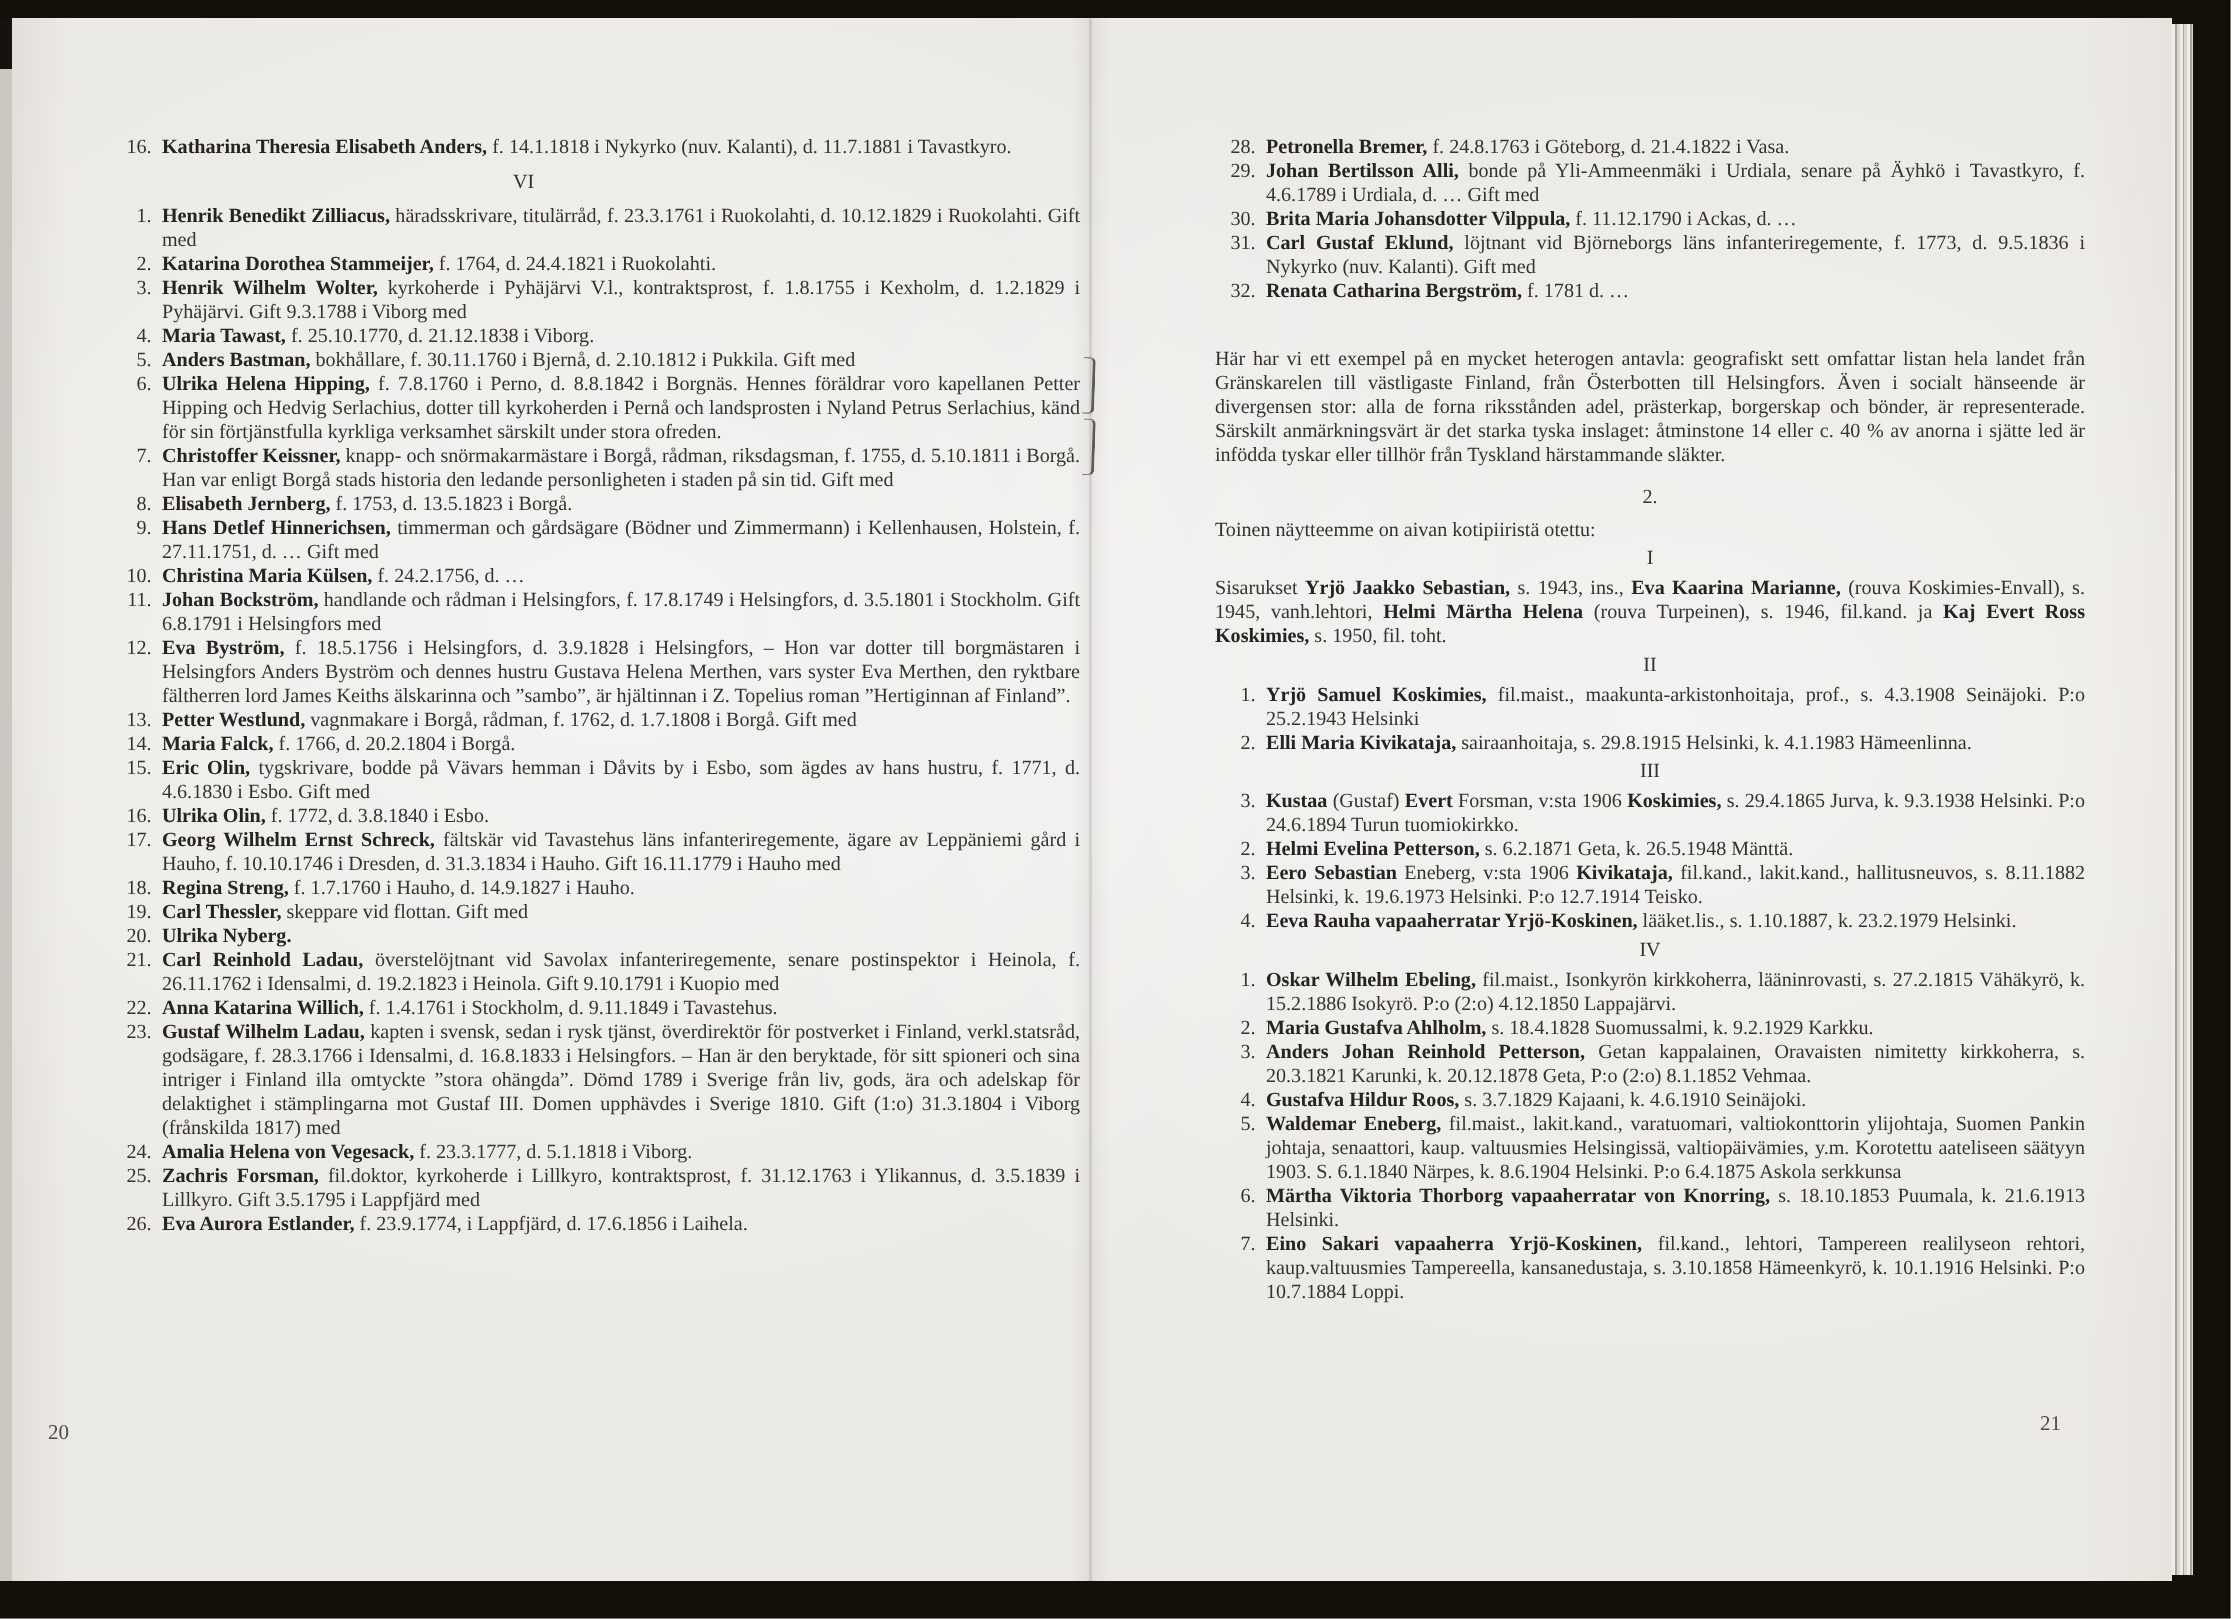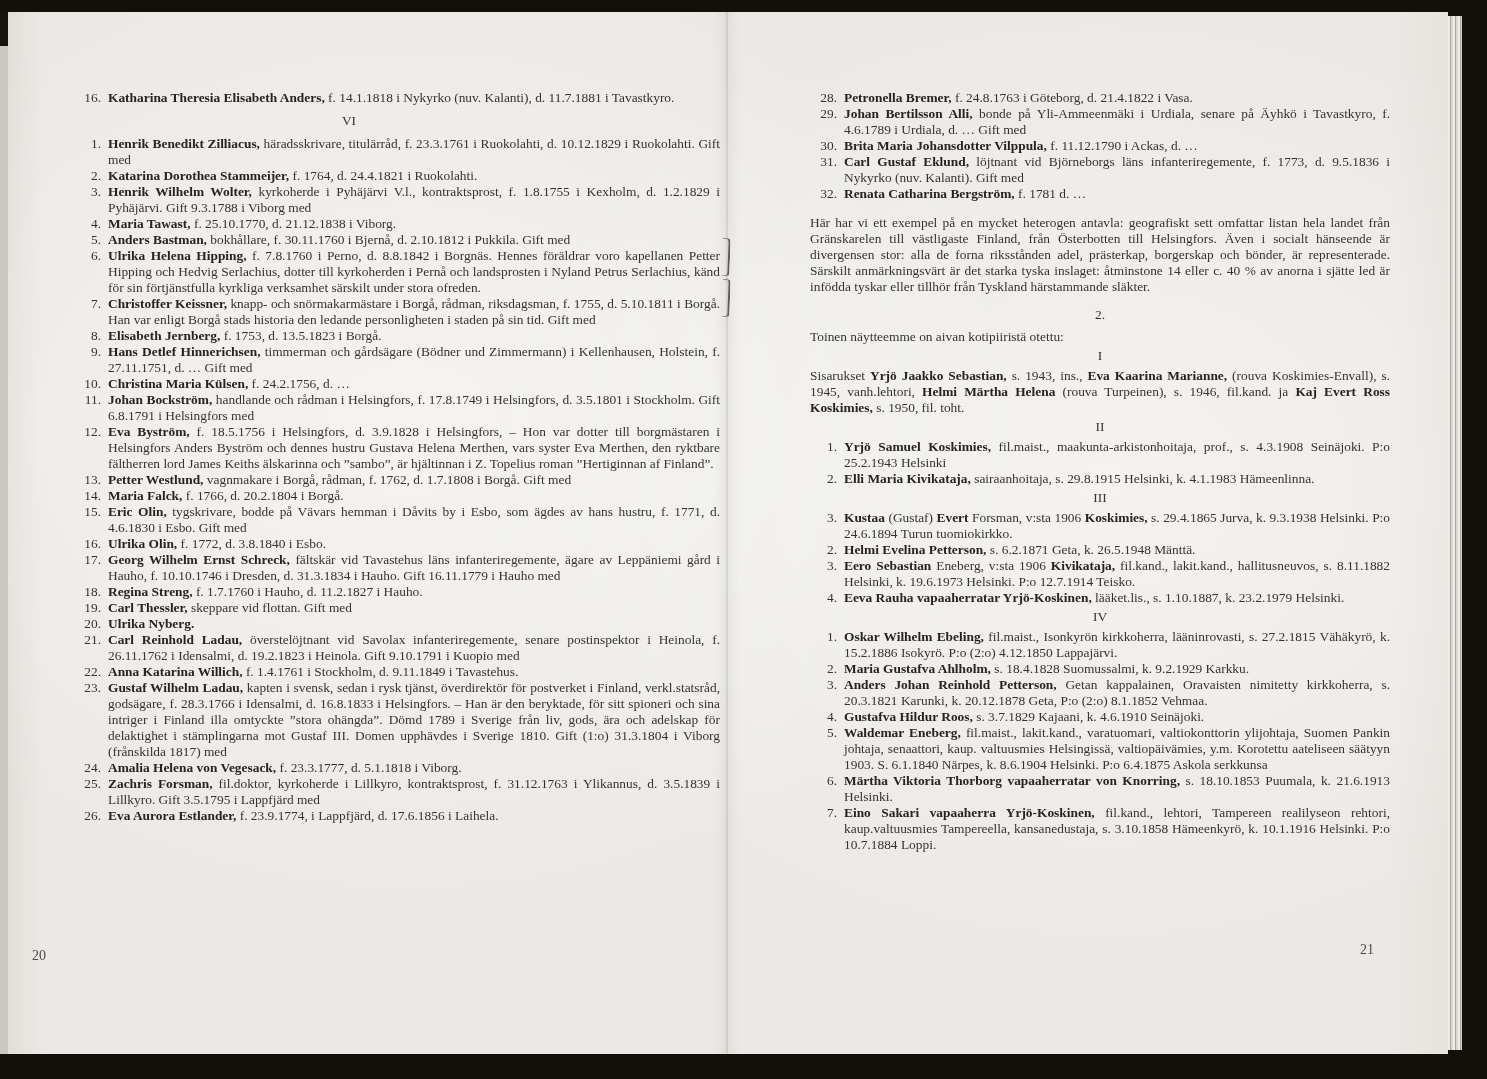--- a/index.html
+++ b/index.html
@@ -42,21 +42,21 @@
   .staple.s2{top:267px;height:36px;}
   .col{position:absolute;top:78px;font-size:13.4px;line-height:16px;}
   .col-left{left:66px;width:646px;}
   .col-right{left:802px;width:580px;}
   .gitem{display:flex;align-items:flex-start;}
   .gnum{flex:0 0 34px;text-align:right;padding-right:7px;box-sizing:border-box;}
   .gtext{flex:1;text-align:justify;}
   b{font-weight:bold;color:#262420;}
   .chead{text-align:center;margin:5px 0 6px 0;}
   .chead-vi{margin:7px 96px 7px 0;}
-  .para{text-align:justify;margin-top:13px;}
+  .para{text-align:justify;margin-top:29px;}
   .intro-line{margin:2px 0 0 0;}
   .sec-num{text-align:center;margin:12px 0 6px 0;}
   .gen-block{margin-top:2px;}
   .gen-head{text-align:center;margin:3px 0 4px 0;}
   .pno{position:absolute;font-size:14px;color:#4e4b45;}
   .pno-left{left:24px;top:936px;}
   .pno-right{left:1352px;top:930px;}
 </style>
 </head>
 <body>
@@ -142,21 +142,21 @@
         <div class="gitem">
           <span class="gnum">16.</span>
           <span class="gtext"><b>Ulrika Olin,</b><span> f. 1772, d. 3.8.1840 i Esbo.</span></span>
         </div>
         <div class="gitem">
           <span class="gnum">17.</span>
           <span class="gtext"><b>Georg Wilhelm Ernst Schreck,</b><span> fältskär vid Tavastehus läns infanteriregemente, ägare av Leppäniemi gård i Hauho, f. 10.10.1746 i Dresden, d. 31.3.1834 i Hauho. Gift 16.11.1779 i Hauho med</span></span>
         </div>
         <div class="gitem">
           <span class="gnum">18.</span>
-          <span class="gtext"><b>Regina Streng,</b><span> f. 1.7.1760 i Hauho, d. 11.2.1827 i Hauho.</span></span>
+          <span class="gtext"><b>Regina Streng,</b><span> f. 1.7.1760 i Hauho, d. 14.9.1827 i Hauho.</span></span>
         </div>
         <div class="gitem">
           <span class="gnum">19.</span>
           <span class="gtext"><b>Carl Thessler,</b><span> skeppare vid flottan. Gift med</span></span>
         </div>
         <div class="gitem">
           <span class="gnum">20.</span>
           <span class="gtext"><b>Ulrika Nyberg.</b></span>
         </div>
         <div class="gitem">

